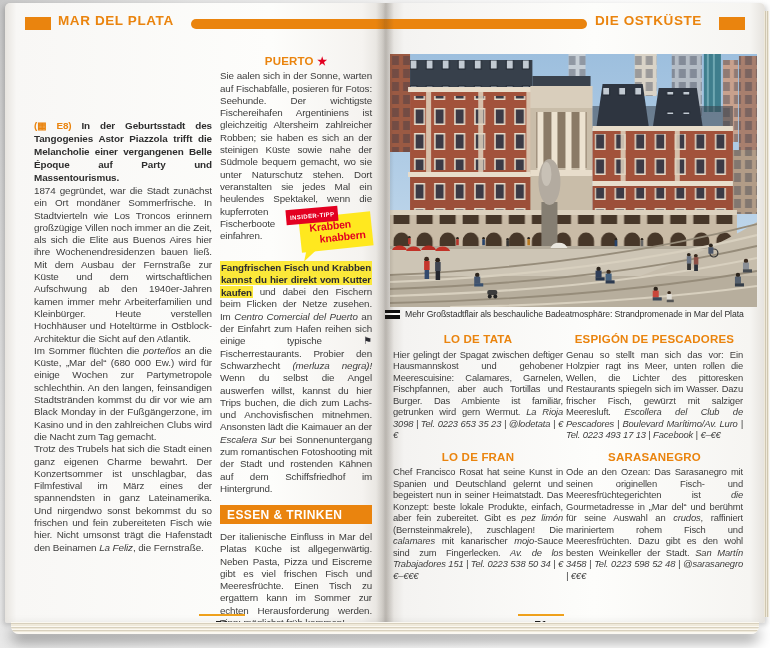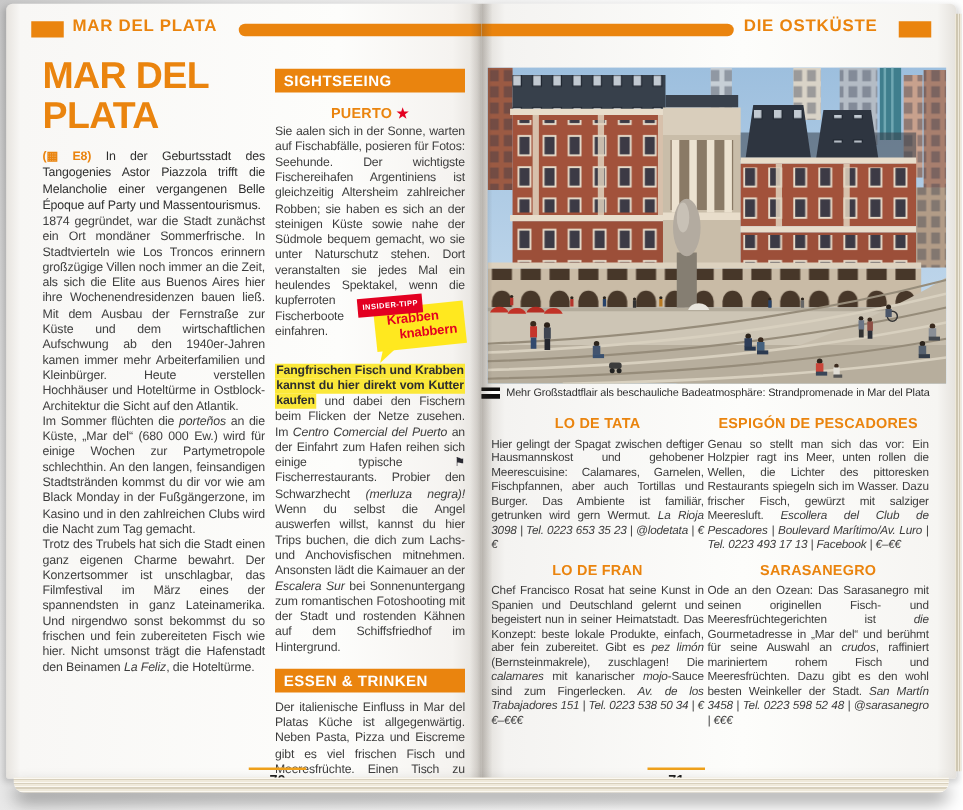--- a/index.html
+++ b/index.html
@@ -35,21 +35,21 @@
 
   :root{--orange:#EA840E;--red:#E30021;--yellow:#FBE839;--ink:#3d3d3d;}
 
   .city-title{position:absolute;left:29px;top:42px;margin:0;color:var(--orange);
     font-size:30px;line-height:32px;font-weight:bold;letter-spacing:-.5px;}
   .flow{position:absolute;text-align:justify;color:var(--ink);hyphens:auto;}
   .flow p{margin:0;}
   .leftcol{left:29px;top:116px;width:178px;font-size:9.9px;line-height:12.3px;letter-spacing:-.1px;}
   .leftcol .intro{line-height:13px;margin-bottom:1px;}
   .midcol{left:215px;top:52px;width:152px;font-size:9.8px;line-height:12.3px;letter-spacing:-.12px;}
-  .b{font-weight:normal;color:#2e2e2e;}
+  .b{font-weight:bold;color:#2e2e2e;}
   .it{font-style:italic;}
   .mapref{color:var(--orange);font-weight:bold;}
   .hl{background:var(--yellow);box-decoration-break:clone;-webkit-box-decoration-break:clone;padding:.5px 1px;font-weight:bold;color:#2e2e2e;}
   .flag{color:#2b2b33;font-style:normal;}
   .secbar{background:var(--orange);color:#fff;font-weight:bold;font-size:12px;letter-spacing:.4px;
     padding:3.5px 7px 3px;margin:0 0 7px;}
   .secbar.essen{margin-top:10px;}
   .entryhead{color:var(--orange);font-weight:bold;font-size:11.5px;letter-spacing:.2px;margin:11px 0 3px;text-align:center;}
   .flow .entryhead:first-child{margin-top:0;}
   .star{color:var(--red);font-size:11px;}
@@ -81,31 +81,29 @@
 </head>
 <body>
 
 <div class="book">
 
   <div class="page pleft">
     <div class="hdr-square" style="left:20px;top:14px;"></div>
     <div class="hdr-text" style="left:53px;">MAR DEL PLATA</div>
     <div class="hdr-bar" style="left:186px;right:0;border-radius:5px 0 0 5px;"></div>
 
-    <h1 class="city-title"><span>MAR DEL</span><br><span>PLATA</span></h1>
 
     <div class="flow leftcol">
       <p class="intro"><span class="mapref">(▦ E8) </span><span class="b">In der Geburtsstadt des Tangogenies Astor Piazzola trifft die Melancholie einer vergangenen Belle Époque auf Party und Massentourismus.</span></p>
       <p><span>1874 gegründet, war die Stadt zunächst ein Ort mondäner Sommerfrische. In Stadtvierteln wie Los Troncos erinnern großzügige Villen noch immer an die Zeit, als sich die Elite aus Buenos Aires hier ihre Wochenendresidenzen bauen ließ. Mit dem Ausbau der Fernstraße zur Küste und dem wirtschaftlichen Aufschwung ab den 1940er-Jahren kamen immer mehr Arbeiterfamilien und Kleinbürger. Heute verstellen Hochhäuser und Hoteltürme in Ostblock-Architektur die Sicht auf den Atlantik.</span></p>
       <p><span>Im Sommer flüchten die </span><span class="it">porteños</span><span> an die Küste, „Mar del“ (680 000 Ew.) wird für einige Wochen zur Partymetropole schlechthin. An den langen, feinsandigen Stadtstränden kommst du dir vor wie am Black Monday in der Fußgängerzone, im Kasino und in den zahlreichen Clubs wird die Nacht zum Tag gemacht.</span></p>
-      <p><span>Trotz des Trubels hat sich die Stadt einen ganz eigenen Charme bewahrt. Der Konzertsommer ist unschlagbar, das Filmfestival im März eines der spannendsten in ganz Lateinamerika. Und nirgendwo sonst bekommst du so frischen und fein zubereiteten Fisch wie hier. Nicht umsonst trägt die Hafenstadt den Beinamen </span><span class="it">La Feliz</span><span>, die Hoteltürme.</span></p>
+      <p><span>Trotz des Trubels hat sich die Stadt einen ganz eigenen Charme bewahrt. Der Konzertsommer ist unschlagbar, das Filmfestival im März eines der spannendsten in ganz Lateinamerika. Und nirgendwo sonst bekommst du so frischen und fein zubereiteten Fisch wie hier. Nicht umsonst trägt die Hafenstadt den Beinamen </span><span class="it">La Feliz</span><span>, die Fernstraße.</span></p>
     </div>
 
     <div class="flow midcol">
-      <div class="secbar">SIGHTSEEING</div>
       <div class="entryhead"><span>PUERTO</span> <span class="star">★</span></div>
       <p><span><span>Sie aalen sich in der Sonne, warten auf Fischabfälle, posieren für Fotos: Seehunde. Der wichtigste Fischereihafen Argentiniens ist gleichzeitig Altersheim zahlreicher Robben; sie haben es sich an der steinigen Küste sowie nahe der Südmole bequem gemacht, wo sie unter Naturschutz stehen. Dort veranstalten sie jedes Mal ein heulendes Spektakel, wenn </span></span><span class="tip-wrap">
             <span class="tip-label">INSIDER-TIPP</span>
             <span class="tip-bubble"><span class="l1">Krabben</span><span class="l2">knabbern</span></span>
           </span><span><span>die kupferroten Fischerboote einfahren. </span></span><span><span class="hl">Fangfrischen Fisch und Krabben kannst du hier direkt vom Kutter kaufen</span><span> und dabei den Fischern beim Flicken der Netze zusehen. Im </span><span class="it">Centro Comercial del Puerto</span><span> an der Einfahrt zum Hafen reihen sich einige typische </span><span class="flag">⚑ </span><span>Fischerrestaurants. Probier den Schwarzhecht </span><span class="it">(merluza negra)!</span><span> Wenn du selbst die Angel auswerfen willst, kannst du hier Trips buchen, die dich zum Lachs- und Anchovisfischen mitnehmen. Ansonsten lädt die Kaimauer an der </span><span class="it">Escalera Sur</span><span> bei Sonnenuntergang zum romantischen Fotoshooting mit der Stadt und rostenden Kähnen auf dem Schiffsfriedhof im Hintergrund.</span></span></p>
       <div class="secbar essen">ESSEN &amp; TRINKEN</div>
       <p><span>Der italienische Einfluss in Mar del Platas Küche ist allgegenwärtig. Neben Pasta, Pizza und Eiscreme gibt es viel frischen Fisch und Meeresfrüchte. Einen Tisch zu ergattern kann im Sommer zur echten Herausforderung werden. Tipp: möglichst früh kommen!</span></p>
     </div>
 
     <div class="pagenum pn-left">70</div>

